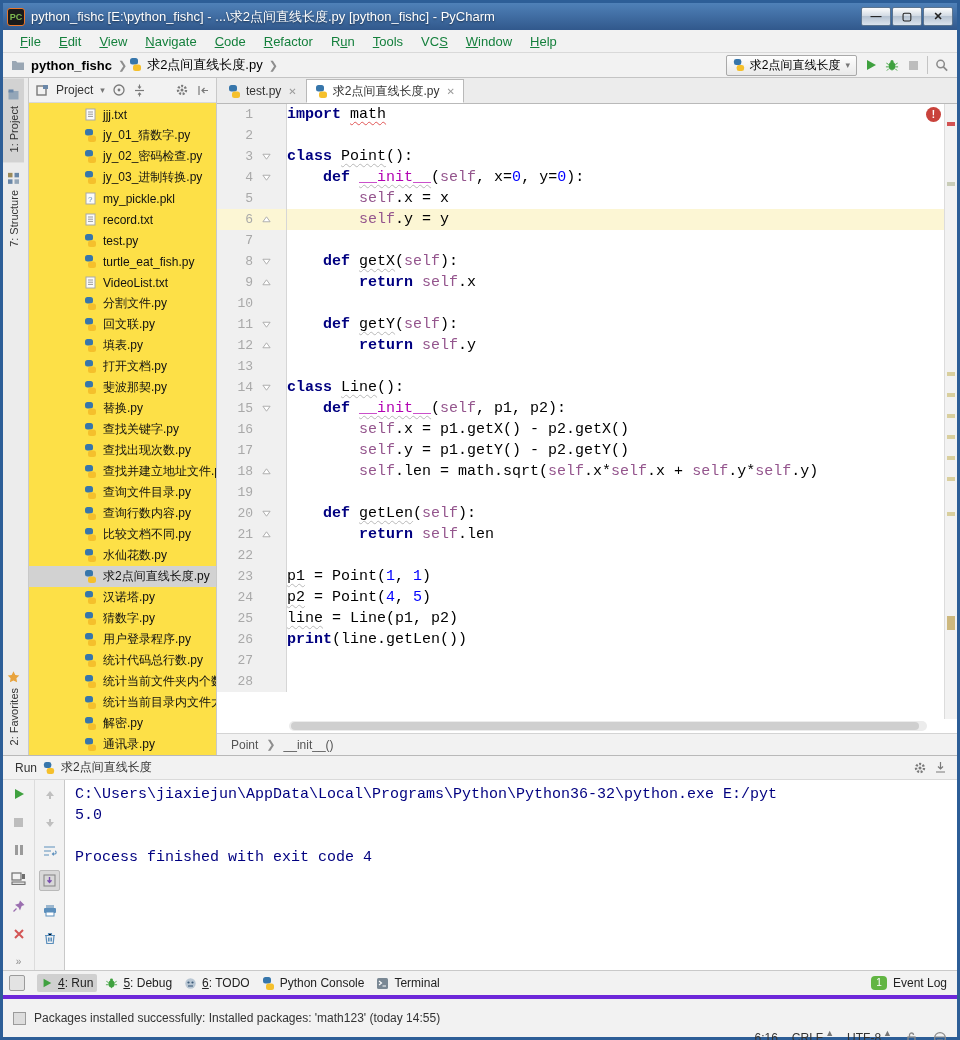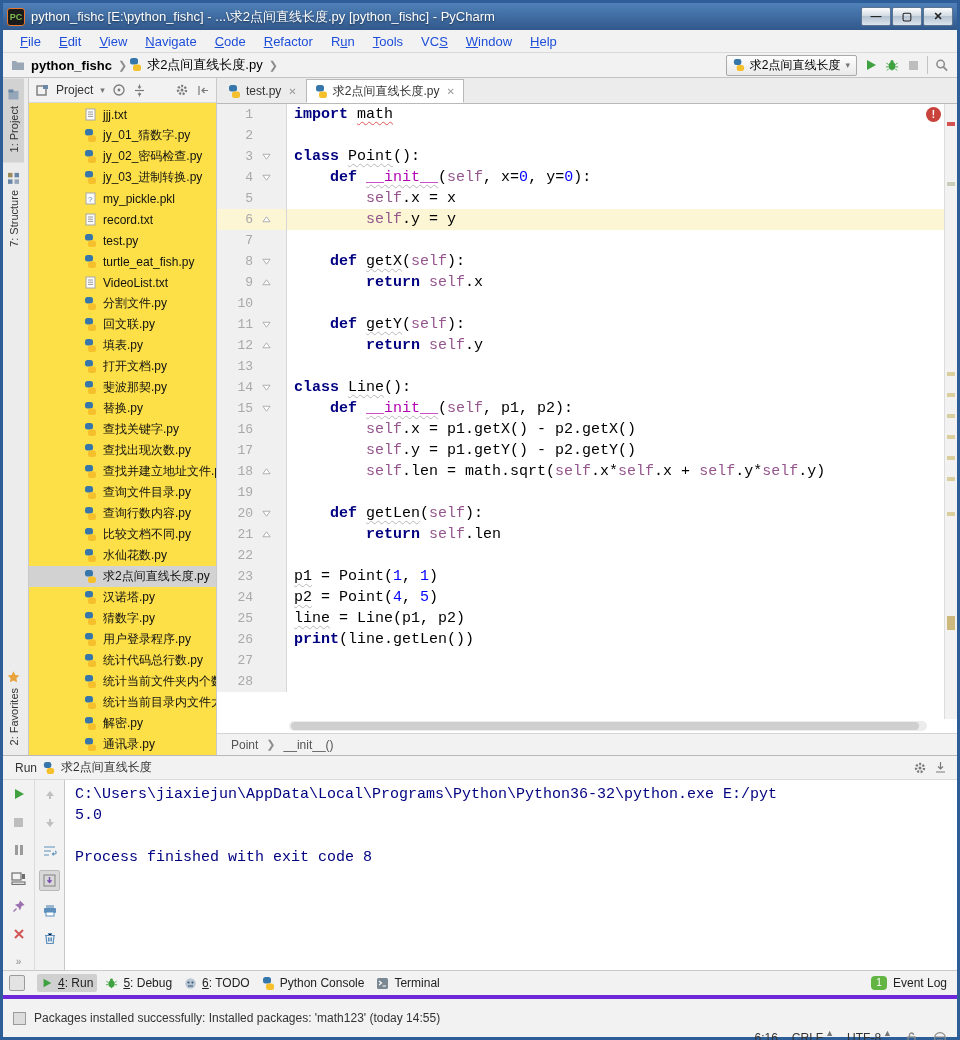--- a/index.html
+++ b/index.html
@@ -15,21 +15,21 @@
               font-weight:bold; display:flex; align-items:center; justify-content:center; margin-right:6px;
               border:1px solid #e8762c; }
   .title-text { flex:1; white-space:nowrap; overflow:hidden; text-shadow:0 1px 2px rgba(0,0,0,.5); }
   .win-btns { display:flex; gap:1px; margin-left:8px; }
   .win-btn { width:30px; height:19px; background:linear-gradient(#fdfdfd,#cfd8e2 50%,#b6c3d2 50%,#dbe4ee);
              border:1px solid #5b748f; border-radius:2px; color:#222; font-size:11px; line-height:16px;
              text-align:center; font-weight:bold; }
 
   
   .menubar { height:22px; background:#f2f2f2; display:flex; align-items:center; padding-left:8px;
-             font-size:13px; color:#1d4ed8; flex:0 0 auto; }
+             font-size:13px; color:#15803d; flex:0 0 auto; }
   .menu-item { padding:2px 9px; }
   .menu-item u { text-decoration:underline; }
 
   
   .navbar { height:26px; background:#f2f2f2; border-top:1px solid #d9d9d9; border-bottom:1px solid #c4c4c4;
             display:flex; align-items:center; padding:0 8px; font-size:13px; flex:0 0 auto; }
   .crumb-bold { font-weight:bold; margin:0 4px 0 6px; }
   .crumb { margin:0 4px; }
   .chev { color:#8e8e8e; font-size:11px; margin:0 2px; }
   .nav-right { margin-left:auto; display:flex; align-items:center; gap:7px; }
@@ -71,21 +71,21 @@
   .etab.active { background:#fff; border-color:#b9b9b9; border-bottom-color:#fff; }
   .tclose { color:#9a9a9a; font-size:10px; margin-left:2px; }
 
   .editor { flex:1; background:#fff; position:relative; overflow:hidden; font-family:"Liberation Mono","DejaVu Sans Mono",monospace; }
   .codewrap { position:absolute; inset:0 13px 14px 0; overflow:hidden; }
   .crow { display:flex; height:21px; line-height:21px; font-size:15px; white-space:pre; }
   .crow.cur .gnum, .crow.cur .gfold, .crow.cur .gpad, .crow.cur .ctext { background:#fcf6d4; }
   .gnum { width:40px; text-align:right; color:#a9a9a9; background:#f0f0f0; font-size:13px; padding-right:4px; flex:0 0 auto; }
   .gfold { width:18px; background:#f0f0f0; flex:0 0 auto; display:flex; align-items:center; justify-content:center; }
   .gpad { width:12px; background:#f0f0f0; border-right:1px solid #d6d6d6; flex:0 0 auto; }
-  .ctext { padding-left:7px; color:#000; flex:1; }
+  .ctext { color:#000; flex:1; }
   .ctext .k { color:#000080; font-weight:bold; }
   .ctext .s { color:#94558d; }
   .ctext .n { color:#0000ff; }
   .ctext .m { color:#b200b2; }
   .ctext .we { text-decoration:underline wavy #e05555 1px; text-underline-offset:3px; }
   .ctext .wg { text-decoration:underline wavy #b8b8b8 1px; text-underline-offset:3px; }
 
   .errstripe { position:absolute; top:0; right:0; bottom:14px; width:13px; background:#f2f2f2;
                border-left:1px solid #dcdcdc; }
   .mark { position:absolute; left:2px; right:2px; height:4px; }
@@ -784,21 +784,21 @@
           <svg width="12" height="13" viewBox="0 0 12 13">
               <path d="M2 3.5h8l-.8 8H2.8z" fill="none" stroke="#5c8fbc" stroke-width="1.2"></path>
               <path d="M1 3.5h10M4.5 3V1.5h3V3M4.5 5.5v4M6 5.5v4M7.5 5.5v4" stroke="#5c8fbc" stroke-width="1.1"></path>
             </svg>
           </span>
       </div>
       <div class="console" id="console">
           <div class="cline">C:\Users\jiaxiejun\AppData\Local\Programs\Python\Python36-32\python.exe E:/pyt</div>
           <div class="cline">5.0</div>
           <div class="cline"> </div>
-          <div class="cline">Process finished with exit code 8</div>
+          <div class="cline">Process finished with exit code 4</div>
         </div>
     </div>
   </div>
 
   <div class="twbar">
     <div class="switcher"></div>
     <span id="twitems" style="display:flex;gap:4px;align-items:center;">
         <div class="twitem active">
           <span>
             <svg width="12" height="12" viewBox="0 0 14 14">

